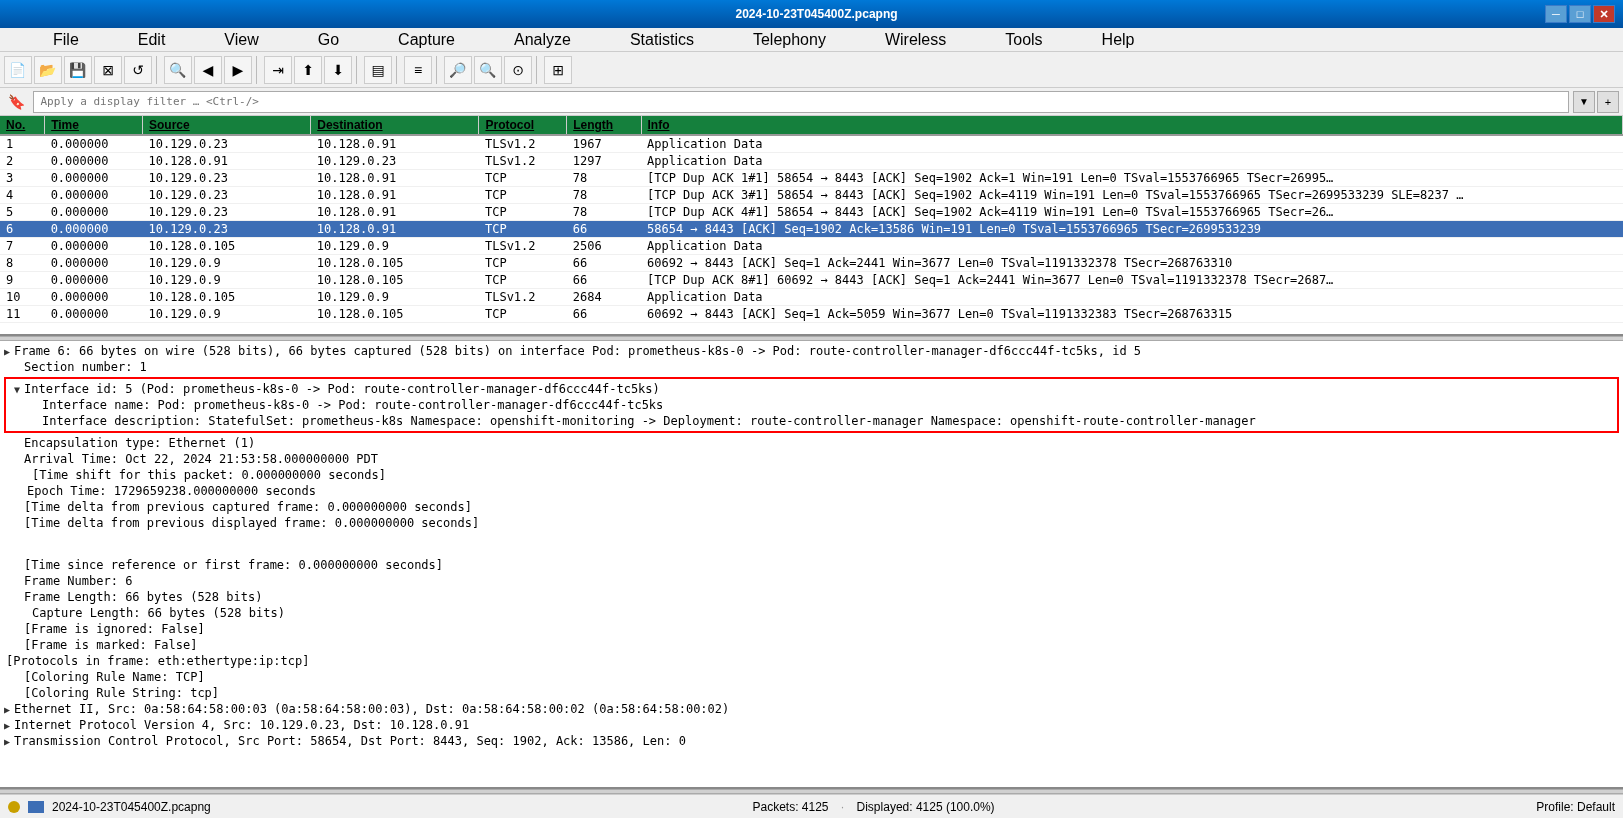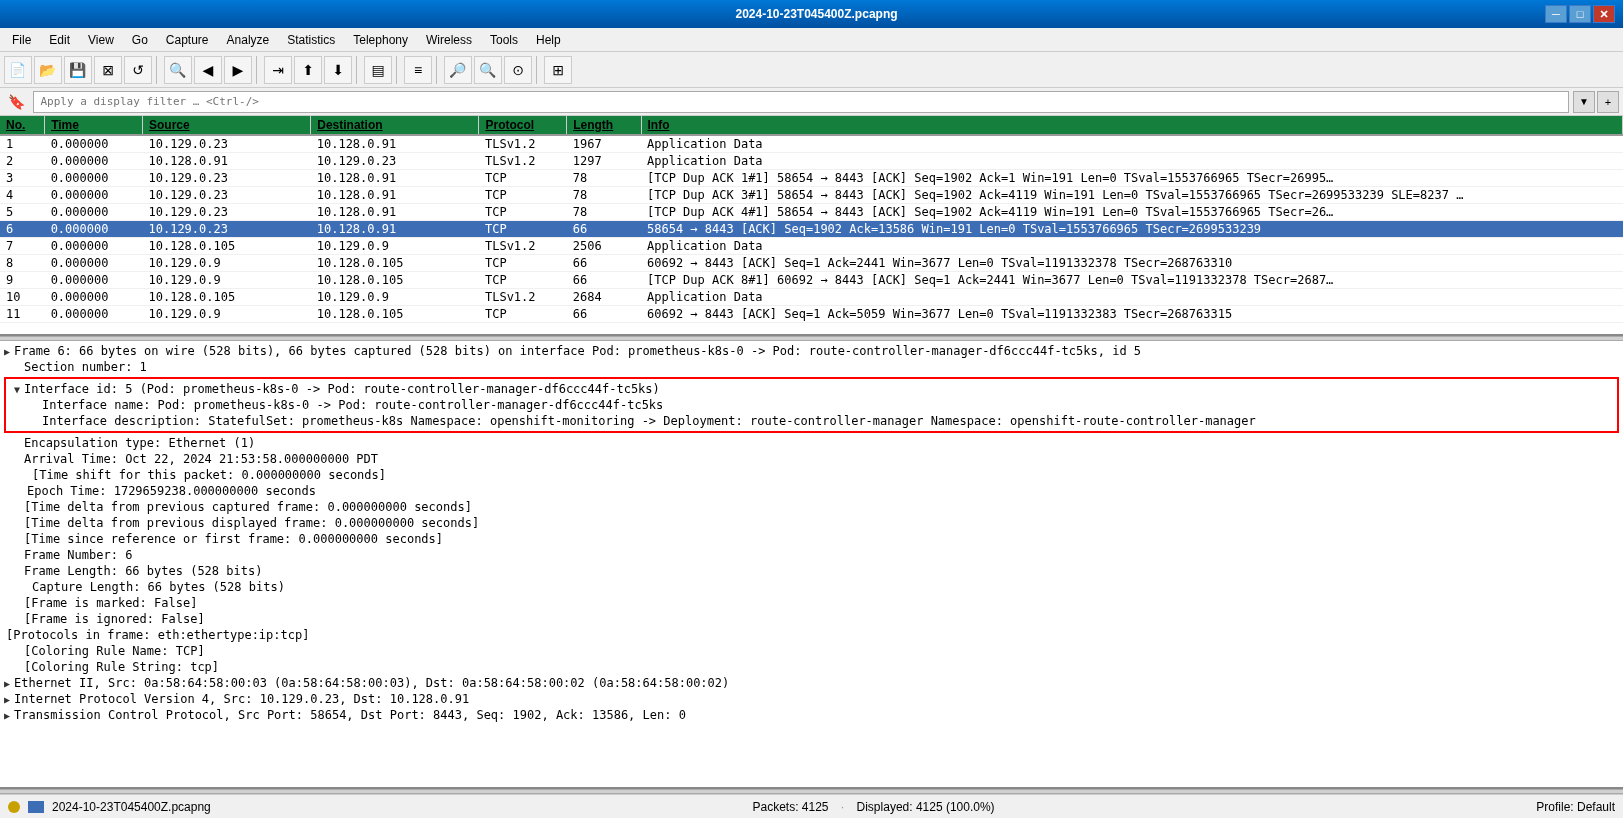--- a/index.html
+++ b/index.html
@@ -33,21 +33,22 @@
       height: 24px;
       display: flex;
       align-items: center;
       padding: 0 4px;
       gap: 2px;
       flex-shrink: 0;
     }
     .menu-item {
       padding: 2px 8px;
       cursor: pointer;
-      font-size: 12px;
+      font-size: 16px;
+      margin-left: 41px;
     }
 
     
     #toolbar {
       background: #f0f0f0;
       border-bottom: 1px solid #ccc;
       height: 36px;
       display: flex;
       align-items: center;
       padding: 0 4px;
@@ -362,26 +363,26 @@
     <div class="detail-line" style="padding-left:32px;">Interface description: StatefulSet: prometheus-k8s Namespace: openshift-monitoring -&gt; Deployment: route-controller-manager Namespace: openshift-route-controller-manager</div>
   </div>
 
   <div id="detail-lines">
       <div class="detail-line" style="padding-left: 24px;">Encapsulation type: Ethernet (1)</div>
       <div class="detail-line" style="padding-left: 24px;">Arrival Time: Oct 22, 2024 21:53:58.000000000 PDT</div>
       <div class="detail-line" style="padding-left: 32px;">[Time shift for this packet: 0.000000000 seconds]</div>
       <div class="detail-line" style="padding-left: 8px; margin-left: 19px;">Epoch Time: 1729659238.000000000 seconds</div>
       <div class="detail-line" style="padding-left: 24px;">[Time delta from previous captured frame: 0.000000000 seconds]</div>
       <div class="detail-line" style="padding-left: 24px;">[Time delta from previous displayed frame: 0.000000000 seconds]</div>
-      <div class="detail-line" style="padding-left: 24px;">[Time since reference or first frame: 0.000000000 seconds]</div>
+      <div class="detail-line" style="padding-left: 24px; margin-top: 26px;">[Time since reference or first frame: 0.000000000 seconds]</div>
       <div class="detail-line" style="padding-left: 24px;">Frame Number: 6</div>
       <div class="detail-line" style="padding-left: 24px;">Frame Length: 66 bytes (528 bits)</div>
       <div class="detail-line" style="padding-left: 32px;">Capture Length: 66 bytes (528 bits)</div>
+      <div class="detail-line" style="padding-left: 24px;">[Frame is ignored: False]</div>
       <div class="detail-line" style="padding-left: 24px;">[Frame is marked: False]</div>
-      <div class="detail-line" style="padding-left: 24px;">[Frame is ignored: False]</div>
       <div class="detail-line" style="padding-left: 6px;">[Protocols in frame: eth:ethertype:ip:tcp]</div>
       <div class="detail-line" style="padding-left: 24px;">[Coloring Rule Name: TCP]</div>
       <div class="detail-line" style="padding-left: 24px;">[Coloring Rule String: tcp]</div>
     </div>
 
   <div class="detail-section-header">
     <span class="arrow">▶</span>
     <span>Ethernet II, Src: 0a:58:64:58:00:03 (0a:58:64:58:00:03), Dst: 0a:58:64:58:00:02 (0a:58:64:58:00:02)</span>
   </div>
   <div class="detail-section-header">

